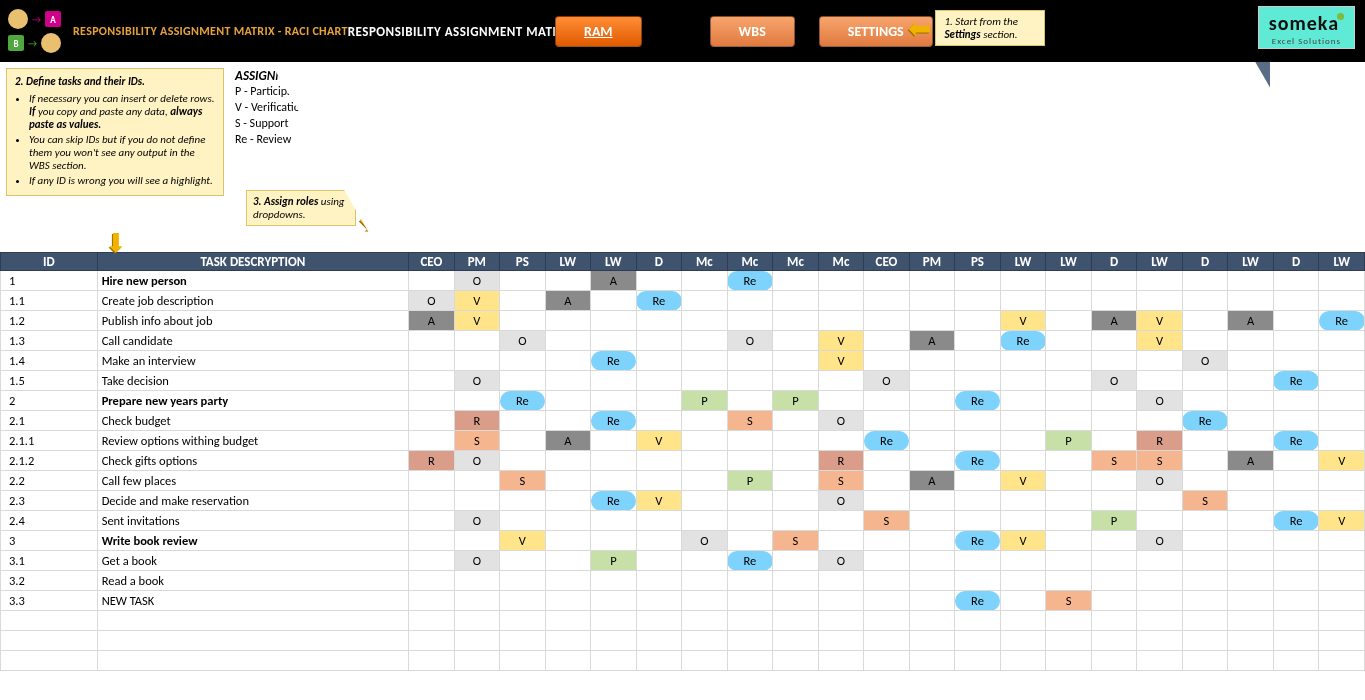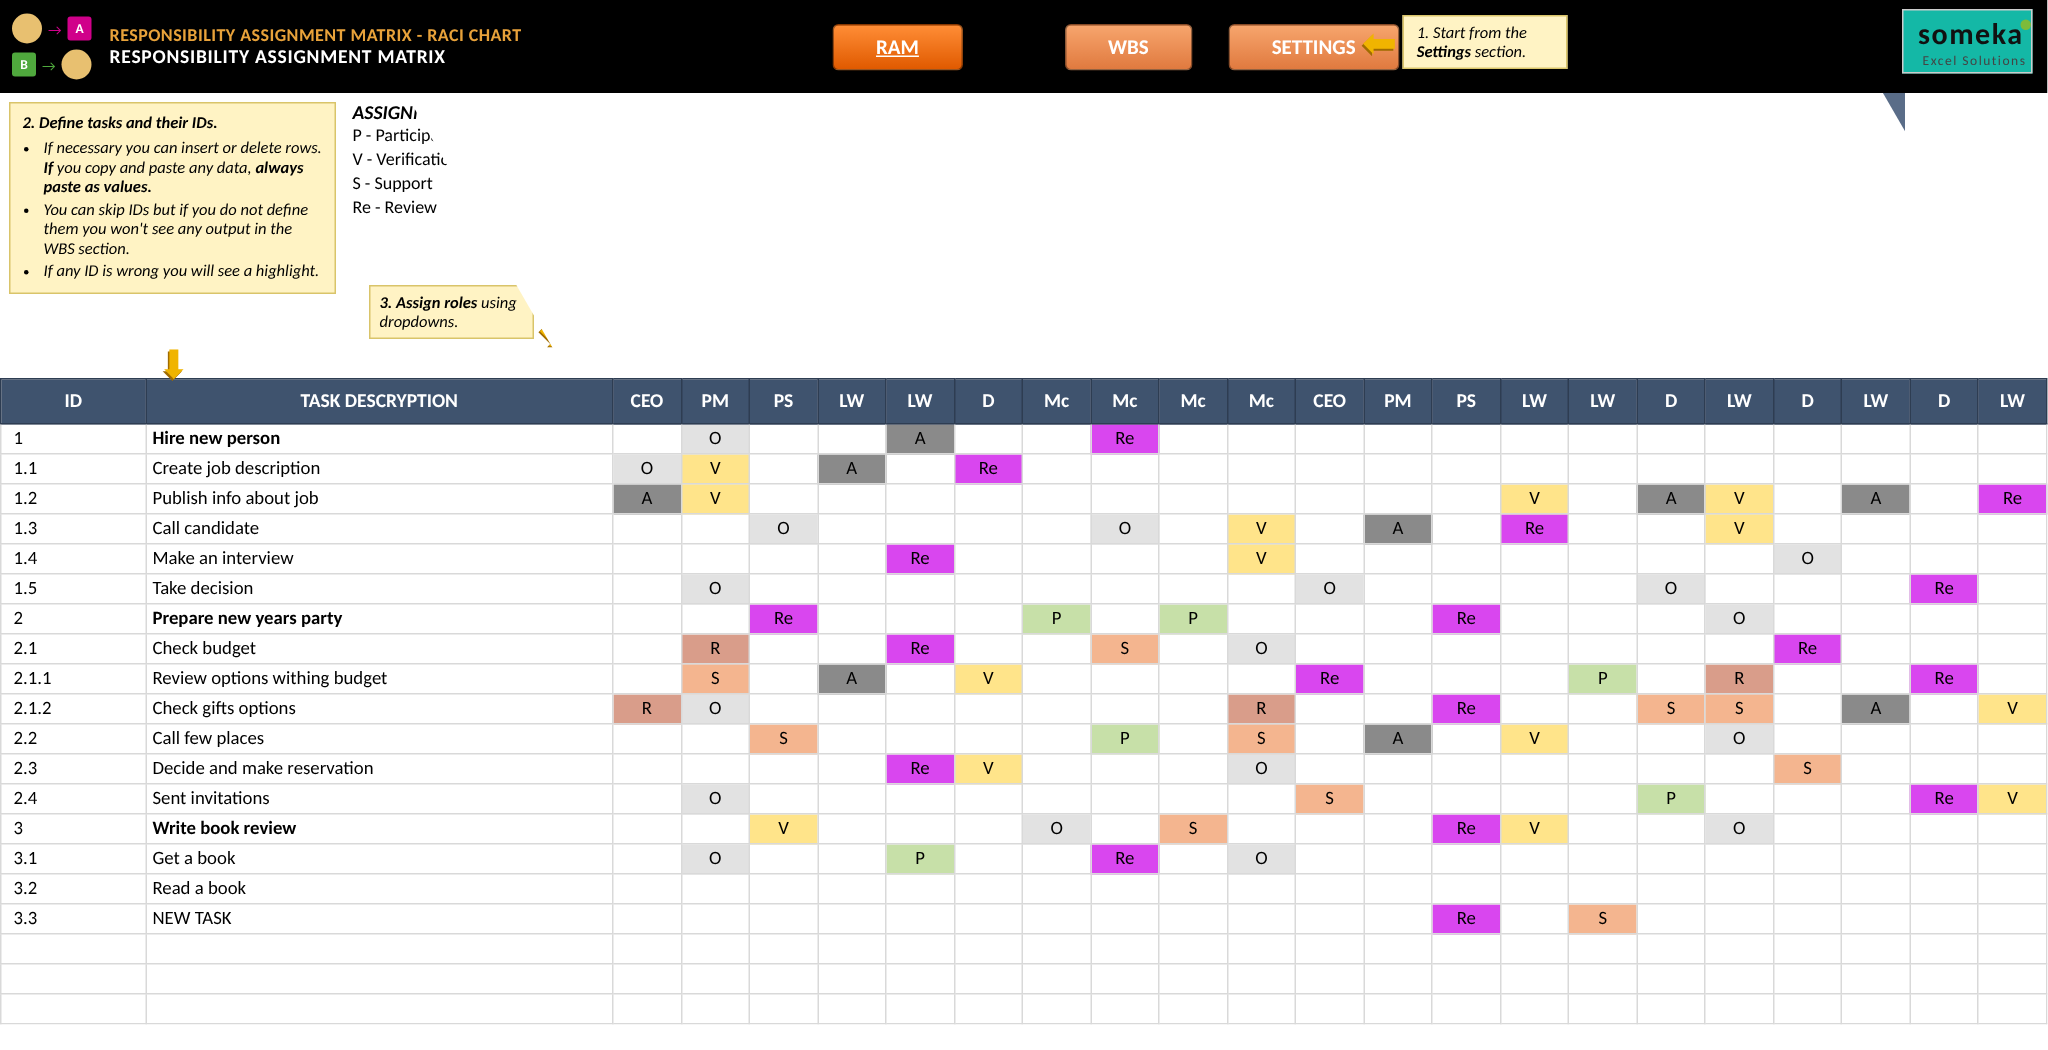--- a/index.html
+++ b/index.html
@@ -7,33 +7,33 @@
 
 .topbar { background: #000; height: 62px; display: flex; align-items: center; padding: 0 8px; position: relative; }
 .av-badges { display: flex; gap: 4px; margin-right: 12px; flex-direction: column;}
 .av-row { display: flex; align-items: center; gap: 4px;}
 .av { width: 20px; height: 20px; border-radius: 50%; background: #e8c070; display:inline-block;}
 .sq { width: 16px; height: 16px; border-radius: 2px; color: #fff; font-weight: bold; font-size: 9px; display: flex; align-items: center; justify-content: center; }
 .sqA { background: #d0008a;}
 .sqB { background: #4fa83d;}
 .arrA { color:#d0008a; font-size:10px;}
 .arrB { color:#4fa83d; font-size:10px;}
-.titletext { display: flex; flex-direction: column; color: #fff; }
+.titletext { display: flex; flex-direction: row; color: #fff; }
 .pre-title { color: #e8a23a; font-size: 12px; font-weight: bold; letter-spacing: .3px;}
 .main-title { color: #fff; font-size: 13px; font-weight: bold; letter-spacing: .5px;}
 .tbtns { position: absolute; left: 555px; top: 16px; display: flex; gap: 24px; align-items: center;}
 .tbtn { padding: 6px 28px; border-radius: 4px; border:1px solid rgba(0,0,0,.4); color: #fff; font-weight: bold; font-size: 14px; box-shadow: 0 2px 3px rgba(0,0,0,.5); cursor:pointer;}
 .tbtn.ram { background: linear-gradient(#ff8d36,#e05a00); text-decoration: underline;}
 .tbtn.wbs { background: linear-gradient(#f7a56d,#e07a3f); margin-left: 44px;}
 .tbtn.set { background: linear-gradient(#f7a56d,#e07a3f);}
 .hint1 { position:absolute; left:908px; top:10px; display:flex; align-items:center; gap:4px;}
 .arrow-left { color:#f0b400; font-size:28px; text-shadow: -1px 1px 0 #a06c00;}
 .note { background:#fff3c4; border:1px solid #d9c46a; font-size:11px; padding:4px 8px; font-style: italic; width:110px;}
 .note b { font-weight:bold;}
-.logo { position:absolute; right:10px; top:6px; background:#14b8a6; padding:4px 0 2px 10px; border:1px solid #ccc; text-align:center;}
+.logo { position:absolute; right:10px; top:6px; background:#5eead4; padding:4px 10px 2px 10px; border:1px solid #ccc; text-align:center;}
 .logo .ln1 { font-size:20px; font-weight:bold; letter-spacing:1px; color:#111; position:relative;}
 .logo .dot { display:inline-block; width:7px;height:7px;background:#7dbb3a;border-radius:50%; vertical-align:top; margin-left:-2px; margin-top:2px;}
 .logo .ln2 { font-size:9px; color:#444; letter-spacing:1px;}
 
 .instr-wrap { position: relative; height: 190px; background:#fff;}
 .note2 { position:absolute; left:6px; top:6px; width:218px; background:#fff3c4; border:1px solid #d9c46a; padding:6px 8px; font-size:11px;}
 .note2 .h { font-weight:bold; font-style:italic;}
 .note2 ul { padding-left: 14px; margin-top: 4px;}
 .note2 li { margin-bottom: 2px; font-style:italic;}
 .arrow-down { position:absolute; left:105px; top:165px; color:#f0b400; font-size:26px; text-shadow: -1px 1px 0 #a06c00;}
@@ -46,31 +46,31 @@
 
 .diag-wrap { position:absolute; left:380px; top:0; height:190px; width:985px;}
 .dcol { position:absolute; bottom:0; width:42.4px; background:#5a6d88; border-left:1px solid #9aaabd;}
 .dcol .lbl { position:absolute; bottom:14px; left:50%; transform: rotate(-60deg); transform-origin:left bottom; color:#fff; font-size:12px; white-space:nowrap;}
 .dmask { position:absolute; top:0; left:0; width:100%; height:100%; background:#fff; transform: skewX(30deg); transform-origin: bottom left;}
 
 .grid { width:100%; border-collapse: collapse; table-layout:fixed;}
 .grid col.id { width:90px;}
 .grid col.desc { width:290px;}
 .grid col.r { width:42.4px;}
-.grid th { background:#3f536e; color:#fff; font-weight:bold; font-size:13px; height:30px; border:1px solid #2e3d52; text-align:center;}
+.grid th { background:#3f536e; color:#fff; font-weight:bold; font-size:13px; height:18px; border:1px solid #2e3d52; text-align:center;}
 .grid th.task { text-align:center;}
 .grid td { border:1px solid #d9d9d9; height:20px; font-size:12.5px; text-align:center; padding:0 4px; }
 .grid td.id { text-align:left; padding-left:8px; background:#fff;}
 .grid td.desc { text-align:left; background:#fff;}
 .grid tr.bold td.desc { font-weight:bold;}
 .grid tr.bold td.id { font-weight:normal;}
 .c-A  { background:#8a8a8a; color:#000;}
 .c-O  { background:#e2e2e2;}
 .c-V  { background:#ffe48a;}
-.c-Re { background:#d946ef; color:#000;}
+.c-Re { background:#7dd3fc; color:#000;border-radius:10px;}
 .c-R  { background:#d99d8a;}
 .c-S  { background:#f4b58f;}
 .c-P  { background:#c7e0a8;}
 tr.empty td {height:20px;}
 </style>
 </head>
 <body>
 
 <div class="topbar">
   <div class="av-badges">

